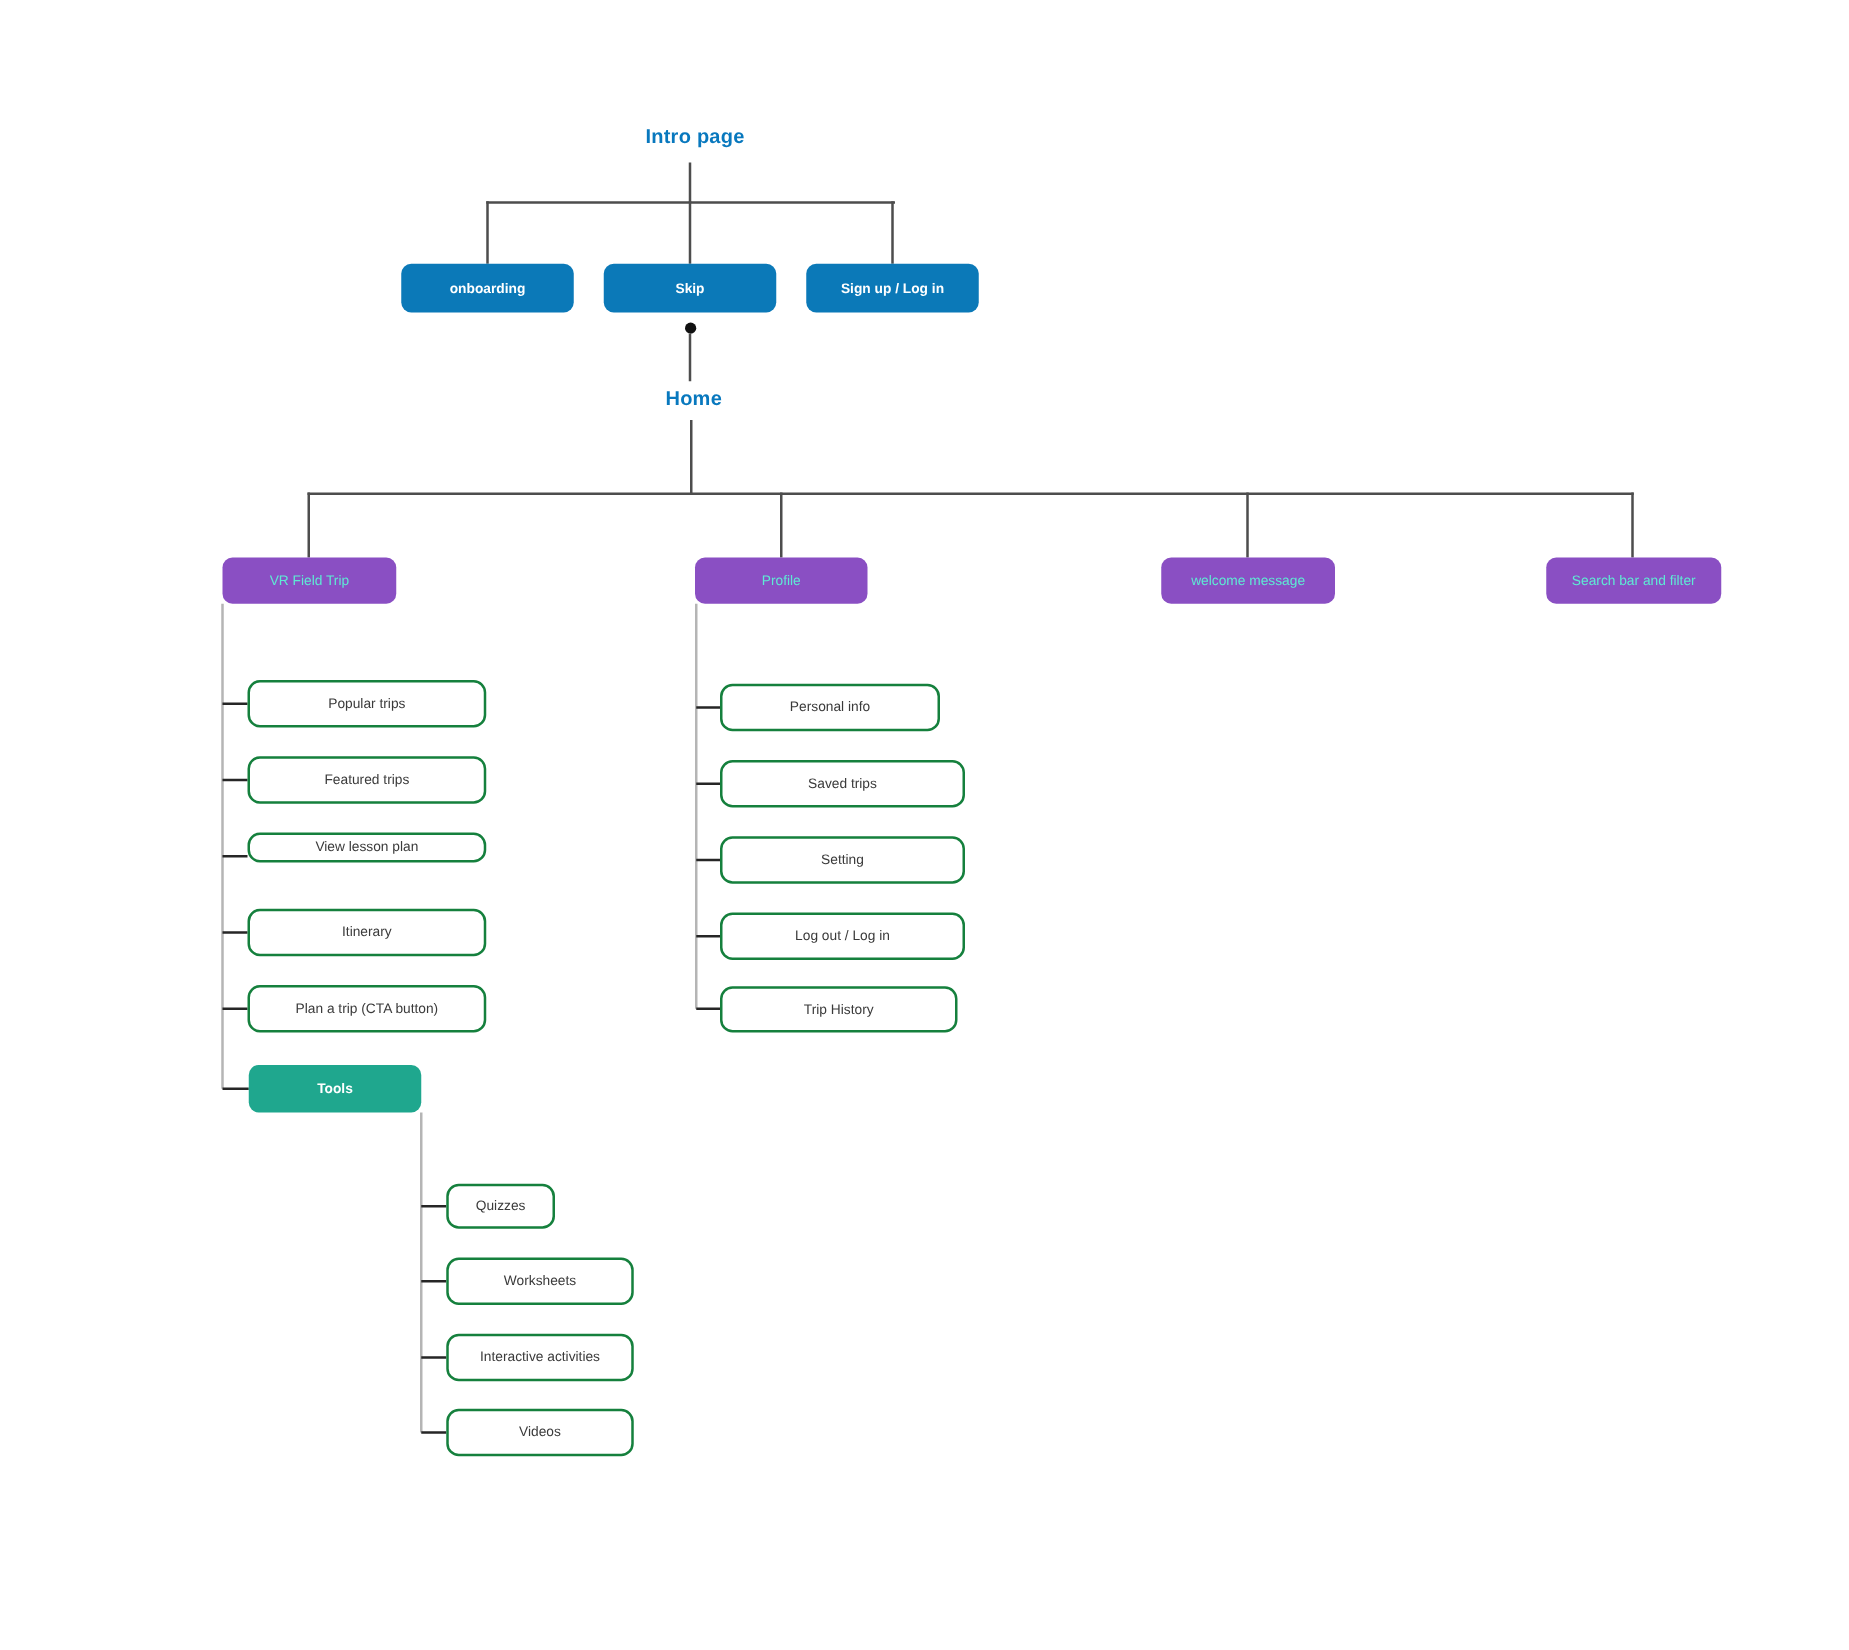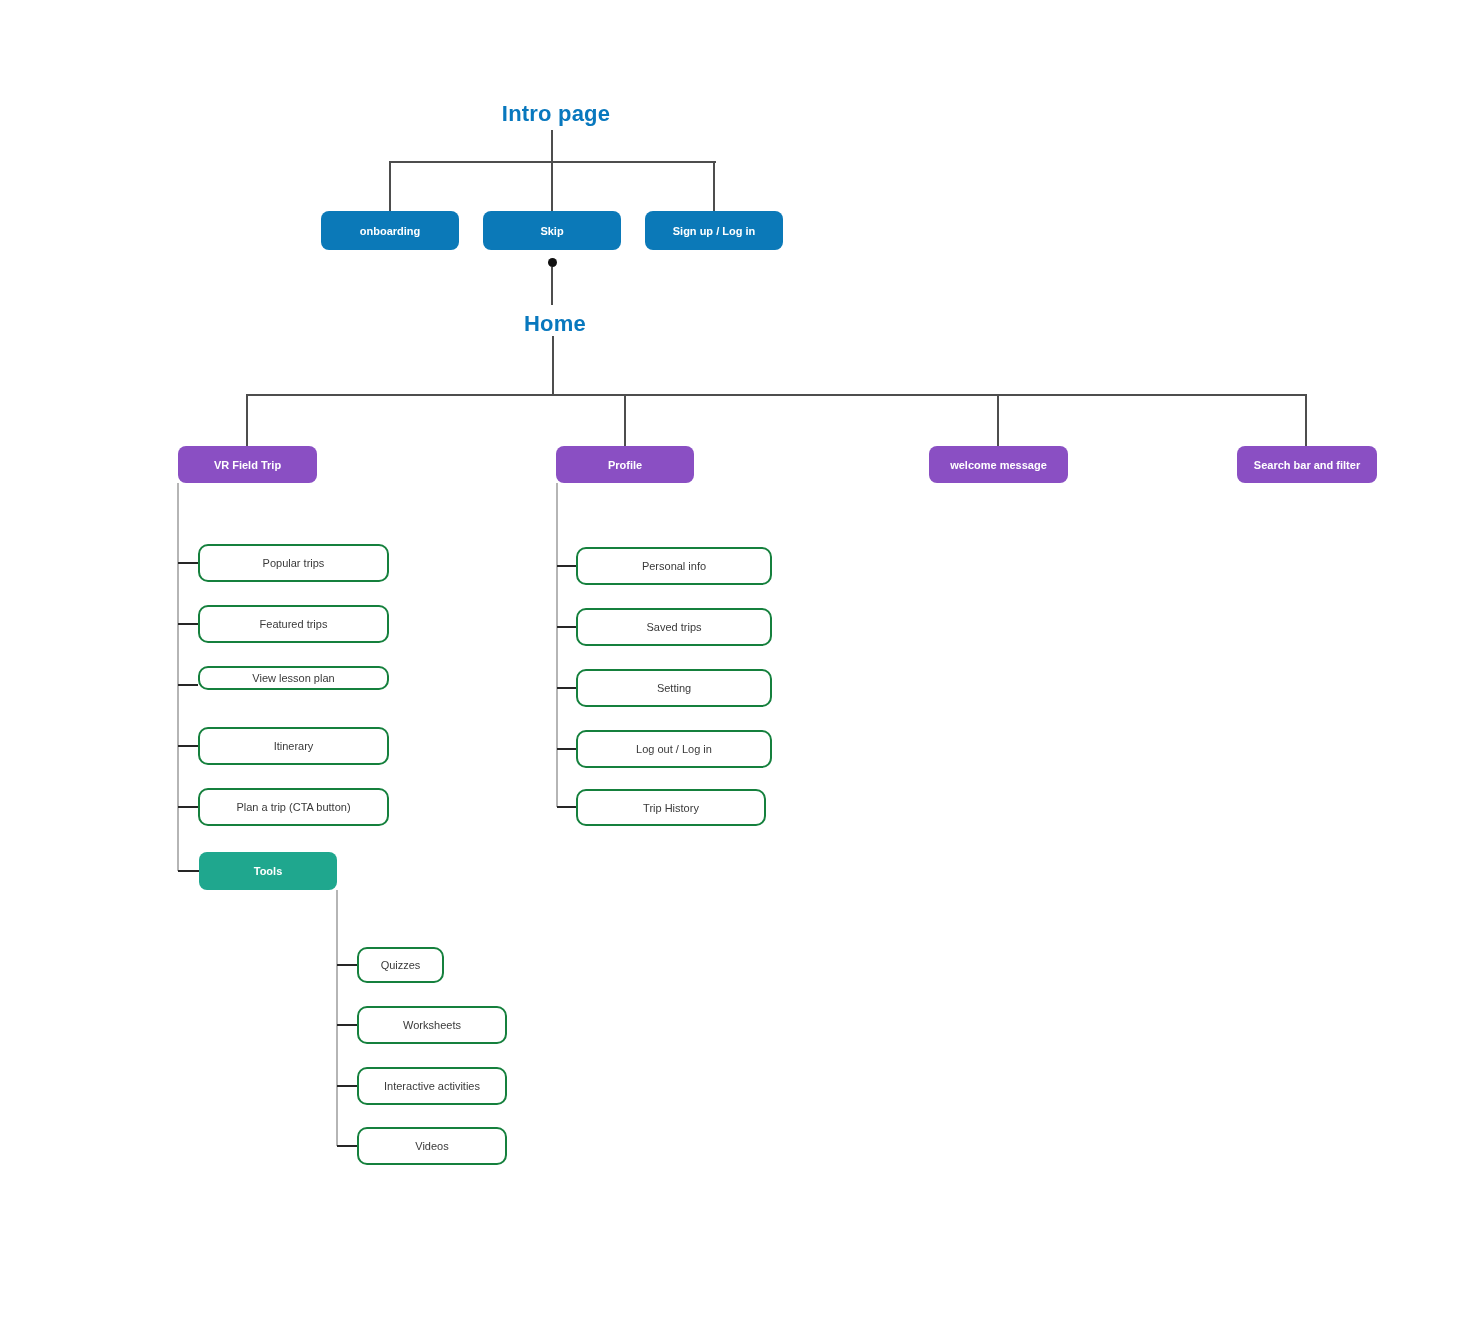--- a/index.html
+++ b/index.html
@@ -8,21 +8,21 @@
     width: 1479px;
     height: 1320px;
     background: #ffffff;
     font-family: "Liberation Sans", sans-serif;
     overflow: hidden;
   }
   .tree-title {
     position: absolute;
     color: #0878be;
     font-weight: 700;
-    font-size: 22px;
+    font-size: 16px;
     text-align: center;
     letter-spacing: 0.2px;
   }
   .line { position: absolute; background: #4d4d4d; }
   .line.light { background: #b5b5b5; }
   .line.dark { background: #262626; }
   .dot {
     position: absolute;
     width: 9px; height: 9px;
     background: #111111;
@@ -32,21 +32,21 @@
     position: absolute;
     display: flex;
     align-items: center;
     justify-content: center;
     border-radius: 8px;
     font-size: 11px;
     box-sizing: border-box;
     text-align: center;
   }
   .node.blue   { background: #0b79b8; color: #ffffff; font-weight: 600; }
-  .node.purple { background: #8a4fc3; color: #ffffff; font-weight: 700; }
+  .node.purple { background: #8a4fc3; color: #5eead4; font-weight: 400; }
   .node.teal   { background: #1fa78e; color: #ffffff; font-weight: 600; }
   .node.white  {
     background: #ffffff;
     border: 2px solid #15803d;
     border-radius: 10px;
     color: #3a3a3a;
     font-weight: 400;
   }
 </style>
 </head>
@@ -110,19 +110,19 @@
   <div class="node white" style="left:357px; top:1067px; width:150px; height:38px;">Interactive activities</div>
   <div class="node white" style="left:357px; top:1127px; width:150px; height:38px;">Videos</div>
 
   <div class="line light" style="left:556px; top:483px; width:2px; height:324px;"></div>
   <div class="line dark" style="left:557px; top:565px; width:19px; height:2px;"></div>
   <div class="line dark" style="left:557px; top:626px; width:19px; height:2px;"></div>
   <div class="line dark" style="left:557px; top:687px; width:19px; height:2px;"></div>
   <div class="line dark" style="left:557px; top:748px; width:19px; height:2px;"></div>
   <div class="line dark" style="left:557px; top:806px; width:19px; height:2px;"></div>
 
-  <div class="node white" style="left:576px; top:547px; width:196px; height:38px;">Personal info</div>
+  <div class="node white" style="left:576px; top:547px; width:176px; height:38px;">Personal info</div>
   <div class="node white" style="left:576px; top:608px; width:196px; height:38px;">Saved trips</div>
   <div class="node white" style="left:576px; top:669px; width:196px; height:38px;">Setting</div>
   <div class="node white" style="left:576px; top:730px; width:196px; height:38px;">Log out / Log in</div>
   <div class="node white" style="left:576px; top:789px; width:190px; height:37px;">Trip History</div>
 
 </div>
 
 </body></html>

